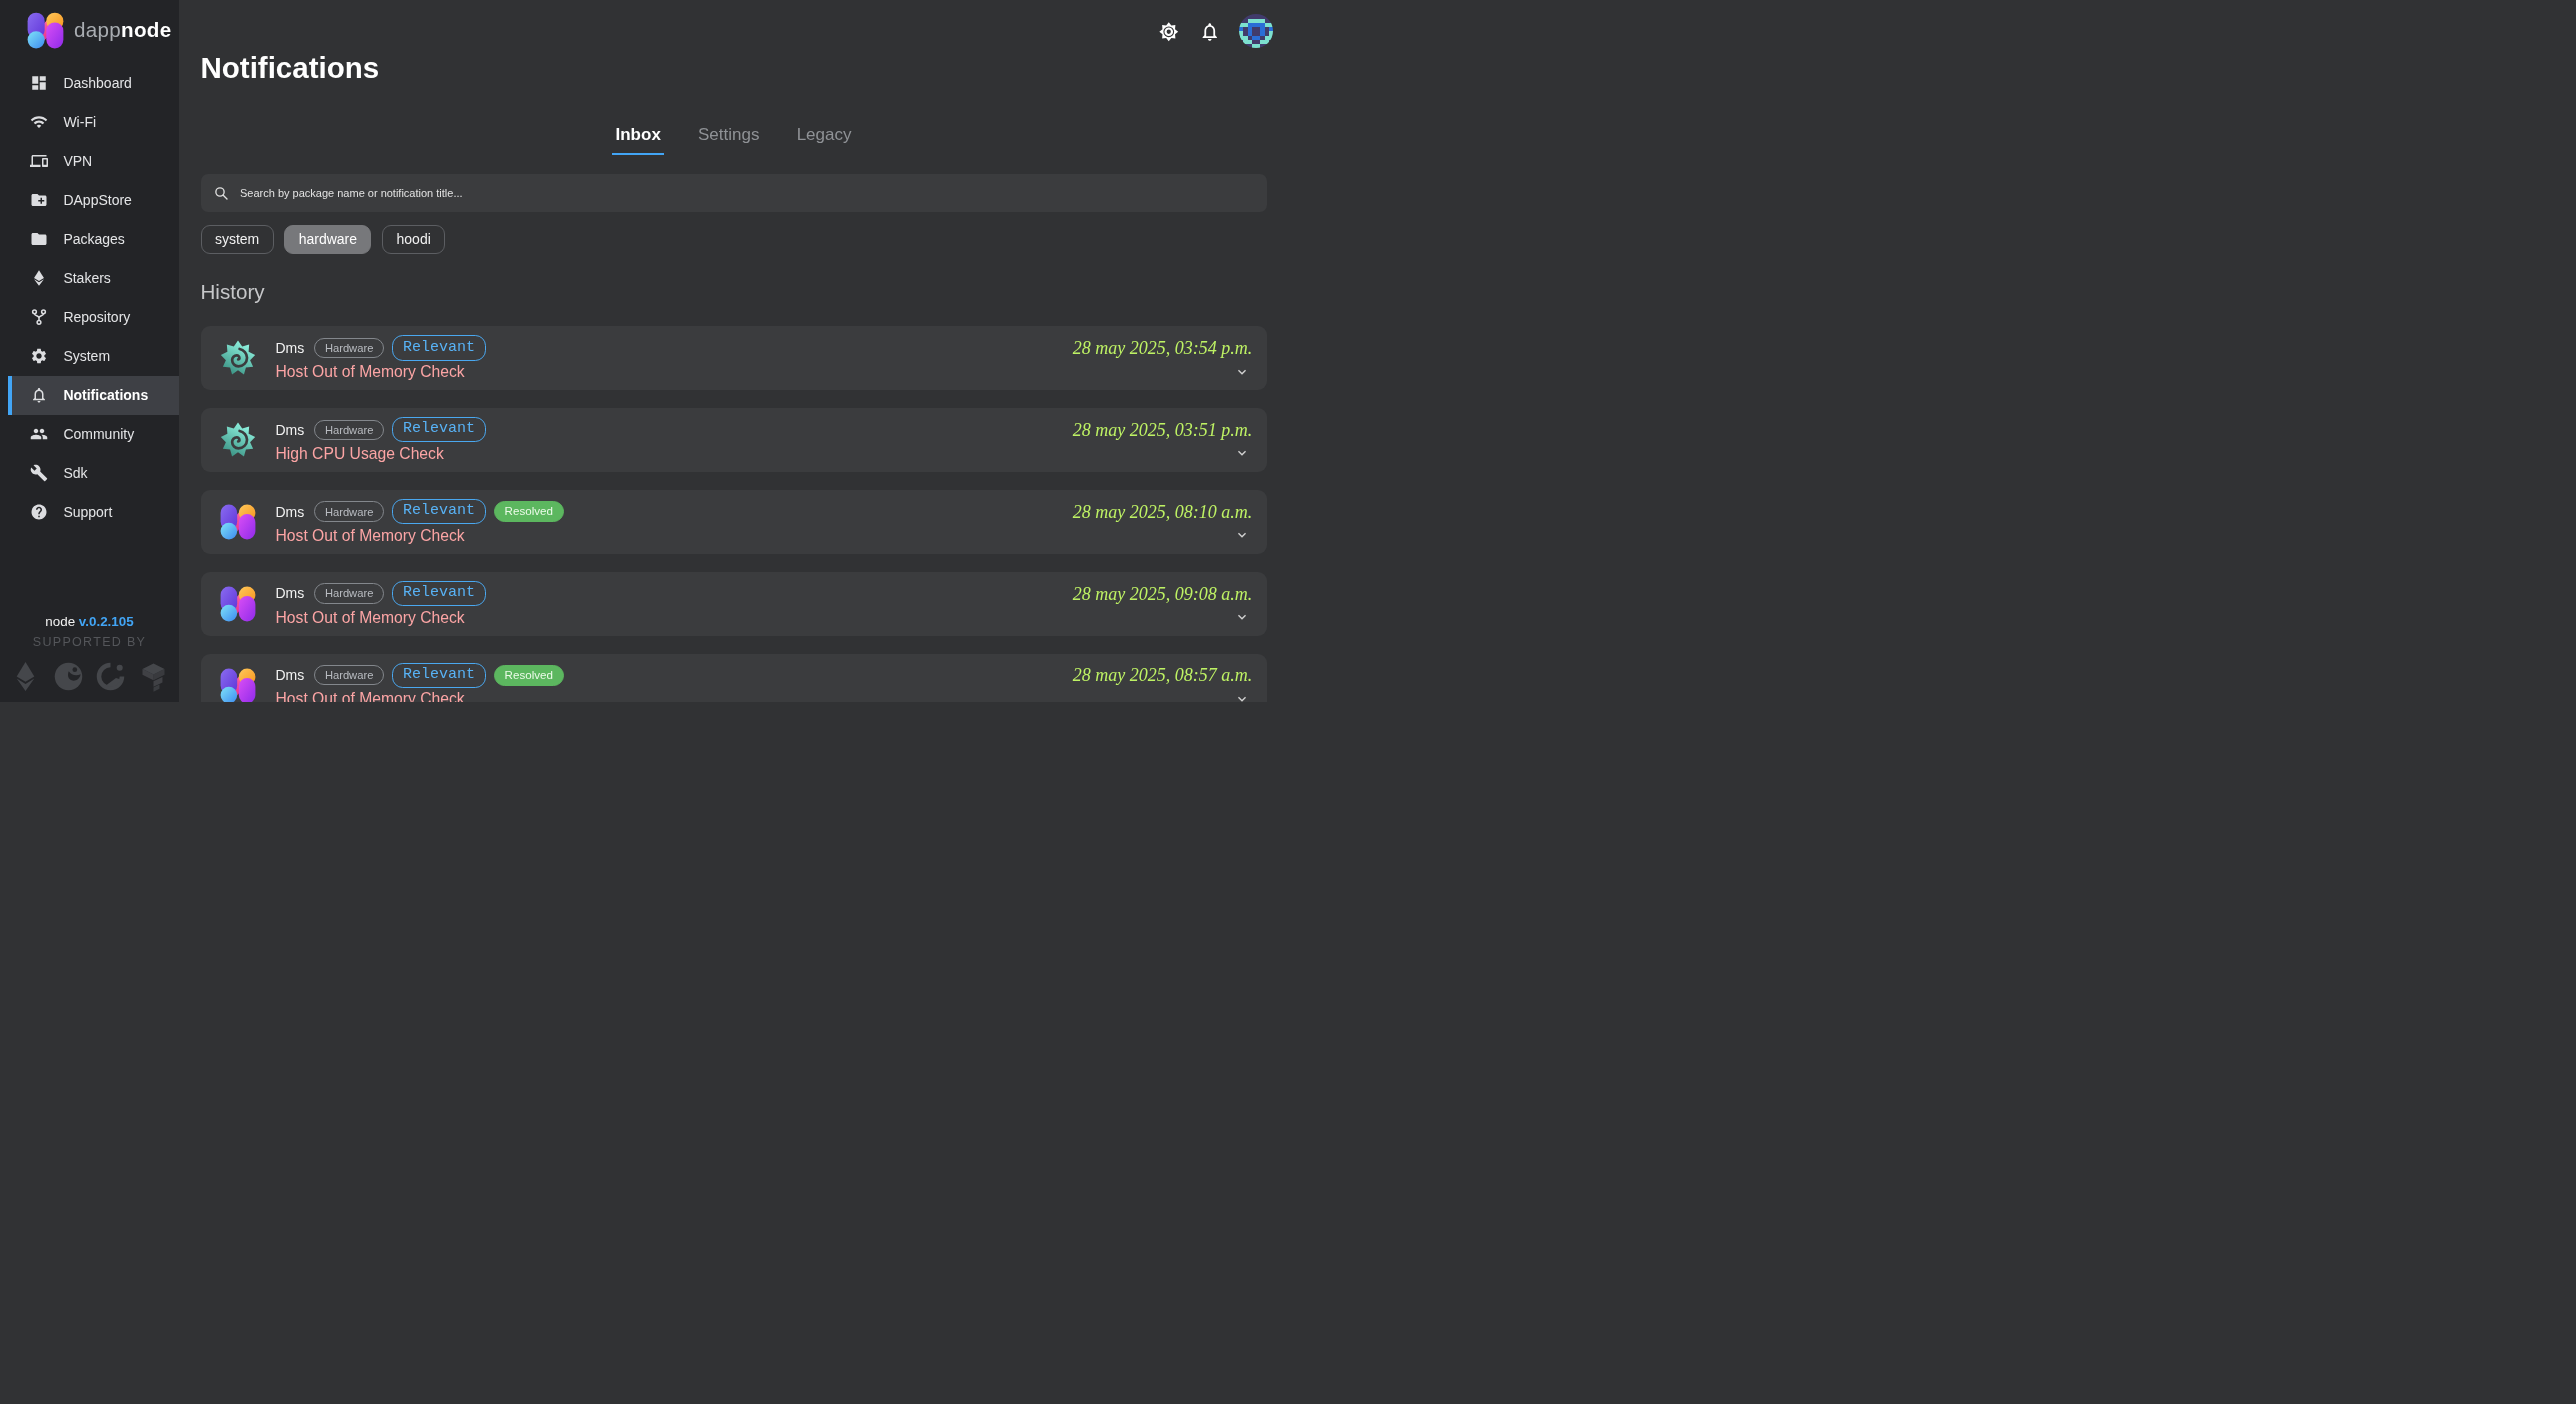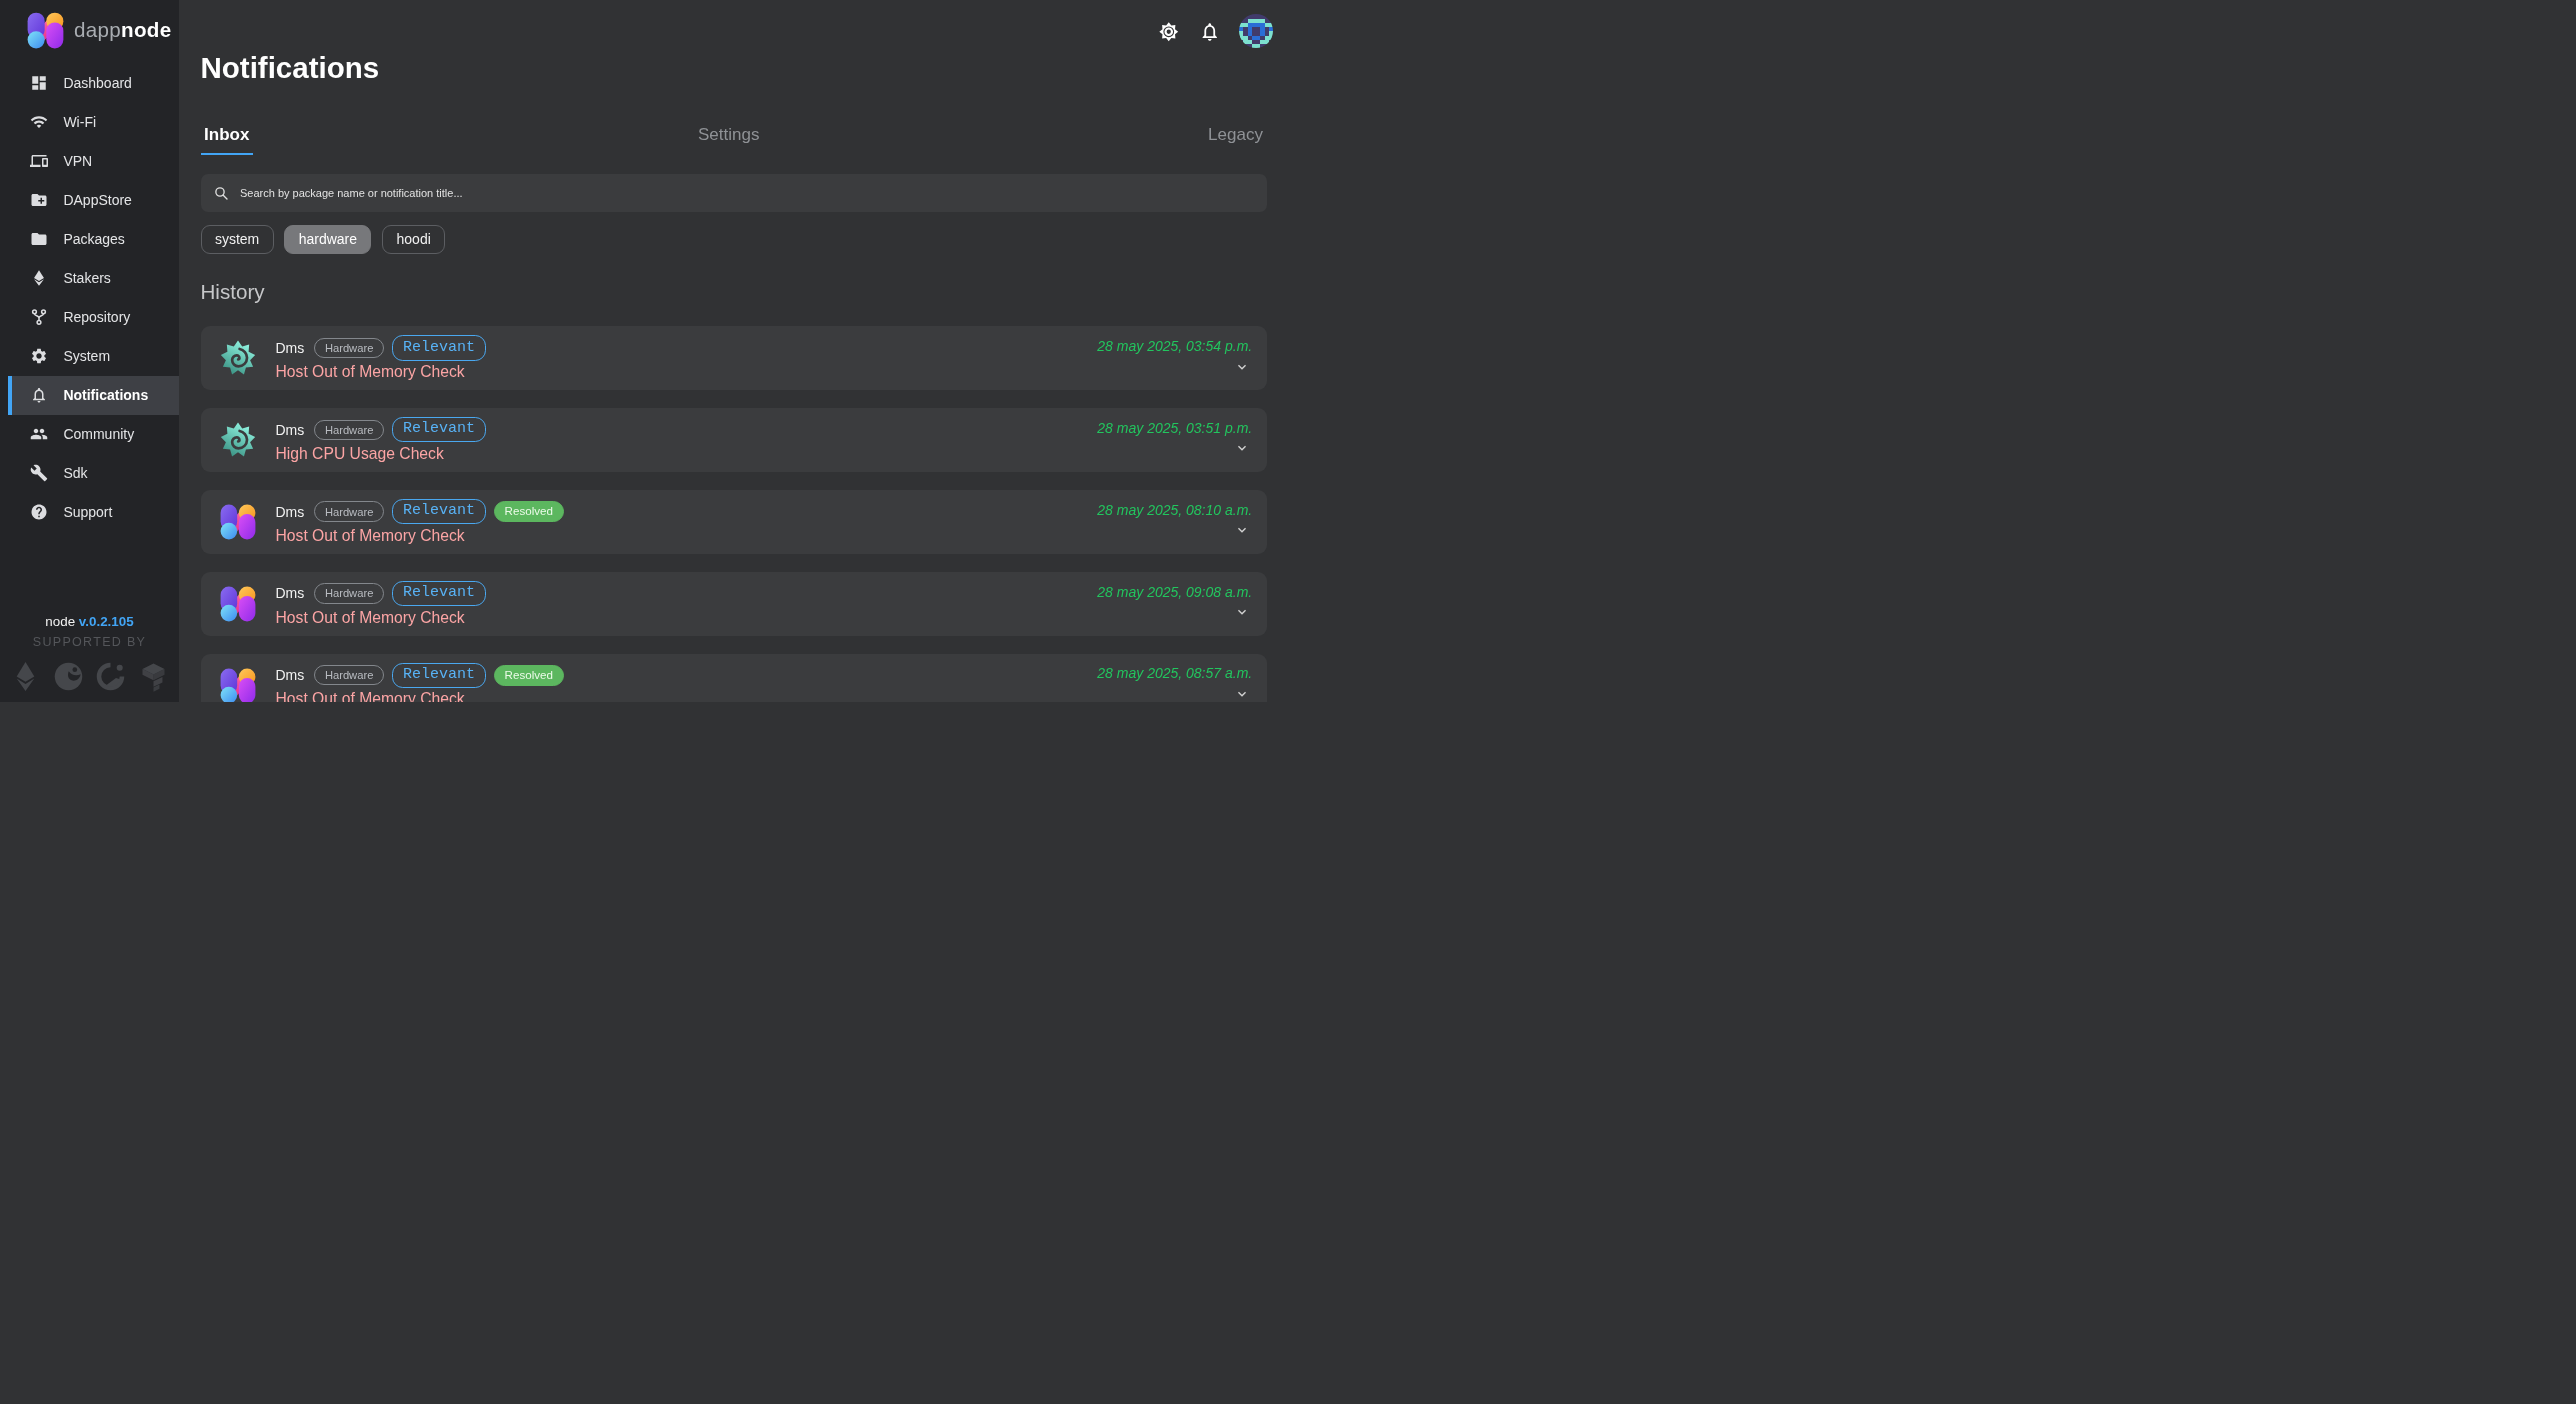--- a/index.html
+++ b/index.html
@@ -35,21 +35,21 @@
   .partner-logos svg { width:33px; height:33px; }
 
   
   .main { flex:1; padding:0 21.5px; position:relative; overflow:hidden; }
   .topbar { position:absolute; top:14.3px; right:15px; display:flex; align-items:center; gap:19px; }
   .tb-icon { width:21.5px; height:21.5px; color:#ffffff; cursor:pointer; display:flex; }
   .tb-icon svg { width:21.5px; height:21.5px; }
   .avatar { width:34px; height:34px; border-radius:50%; overflow:hidden; display:grid;
             grid-template-columns:repeat(8,1fr); grid-template-rows:repeat(8,1fr); cursor:pointer; }
   .page-title { margin:51px 0 0 0; font-size:29.5px; font-weight:600; color:#ffffff; }
-  .tabs { display:flex; justify-content:space-between; gap:30px; margin-top:40px; }
+  .tabs { display:flex; justify-content:center; gap:30px; margin-top:40px; }
   .tab { font-size:17px; color:#8f9296; padding:0 3.6px 8px 3.6px; cursor:pointer; border-bottom:2.7px solid transparent; }
   .tab.active { color:#ffffff; font-weight:700; border-bottom-color:#42a5f5; }
   .search-bar { margin-top:19px; background:#3b3c3e; border-radius:7.2px; height:38px; display:flex;
                 align-items:center; padding:0 12.5px; gap:9px; }
   .search-ic { width:16px; height:16px; color:#e0e0e0; display:flex; }
   .search-ic svg { width:16px; height:16px; }
   .search-input { flex:1; background:transparent; border:none; outline:none; color:#eeeeee; font-size:11px;
                   font-family:inherit; }
   .search-input::placeholder { color:#e2e2e2; opacity:1; }
   .chips { display:flex; gap:10.7px; margin-top:12.5px; }
@@ -65,21 +65,21 @@
   .row-main { flex:1; display:flex; flex-direction:column; gap:2.7px; min-width:0;justify-content:space-between; }
   .row-top { display:flex; align-items:center; gap:8px; }
   .app-name { font-size:14px; color:#f2f2f2; margin-right:1.8px; }
   .badge { display:inline-flex; align-items:center; border-radius:10.7px; padding:2.2px 9.8px; line-height:1.25; }
   .badge.outline-gray { border:0.9px solid #83878c; color:#b9bcc1; font-size:11.2px; }
   .badge.outline-blue { border:1.3px solid #4aa8f0; color:#58b2f5; font-size:15px;font-family:Liberation Mono, monospace; }
   .badge.solid-green { background:#5cb75f; color:#ecfbe9; font-size:11.6px; border:1.3px solid #5cb75f; }
   .row-title { font-size:15.7px; color:#fca5a5; white-space:nowrap; overflow:hidden; }
   .row-right { margin-left:auto; display:flex; flex-direction:column; align-items:flex-end; gap:4.5px;
                align-self:flex-start; padding-top:2.7px; }
-  .timestamp { font-style:italic; font-size:14px; color:#22c55e; white-space:nowrap; }
+  .timestamp { font-style:italic; font-size:18px; color:#bef264; white-space:nowrap;font-family:Liberation Serif, serif; }
   .chevron { width:16px; height:16px; color:#d2d2d2; cursor:pointer; display:flex; margin-right:1.8px; }
   .chevron svg { width:16px; height:16px; }
 </style>
 </head>
 <body>
 
 <div class="app">
   <aside class="sidebar">
     <div class="logo-row">
       <span class="logo-mark" id="logoMark"><svg viewBox="0 0 48 48">

